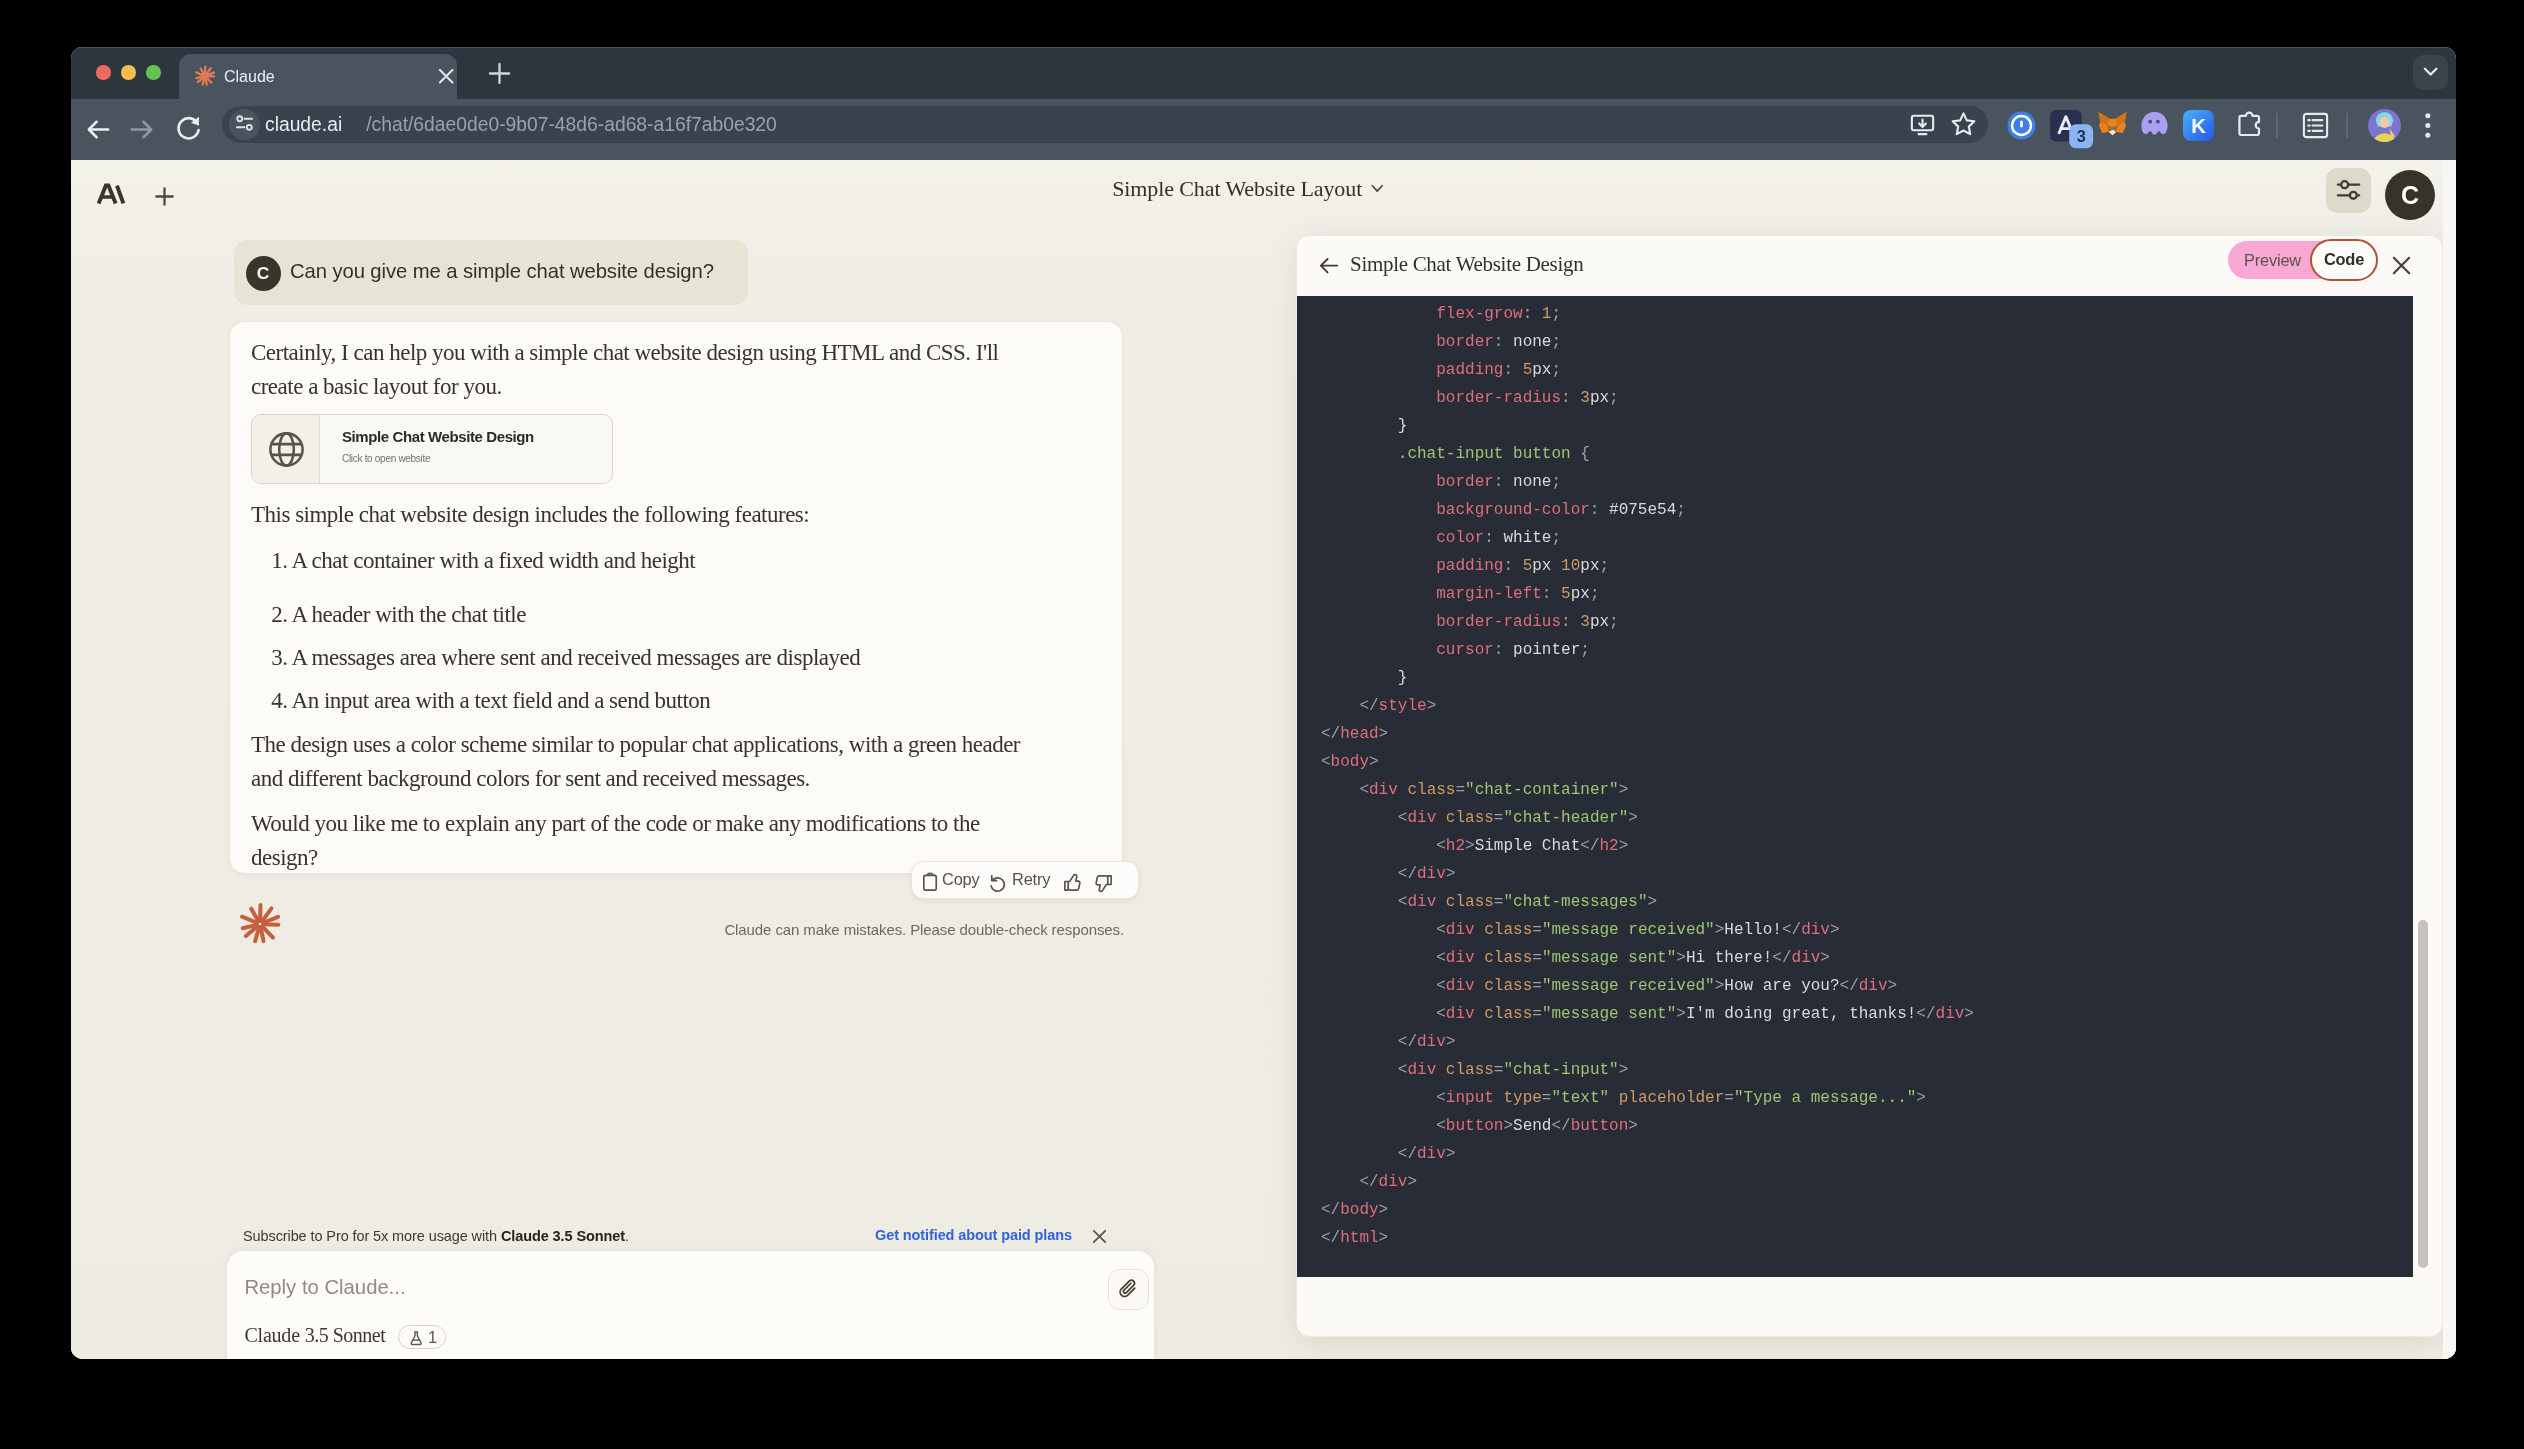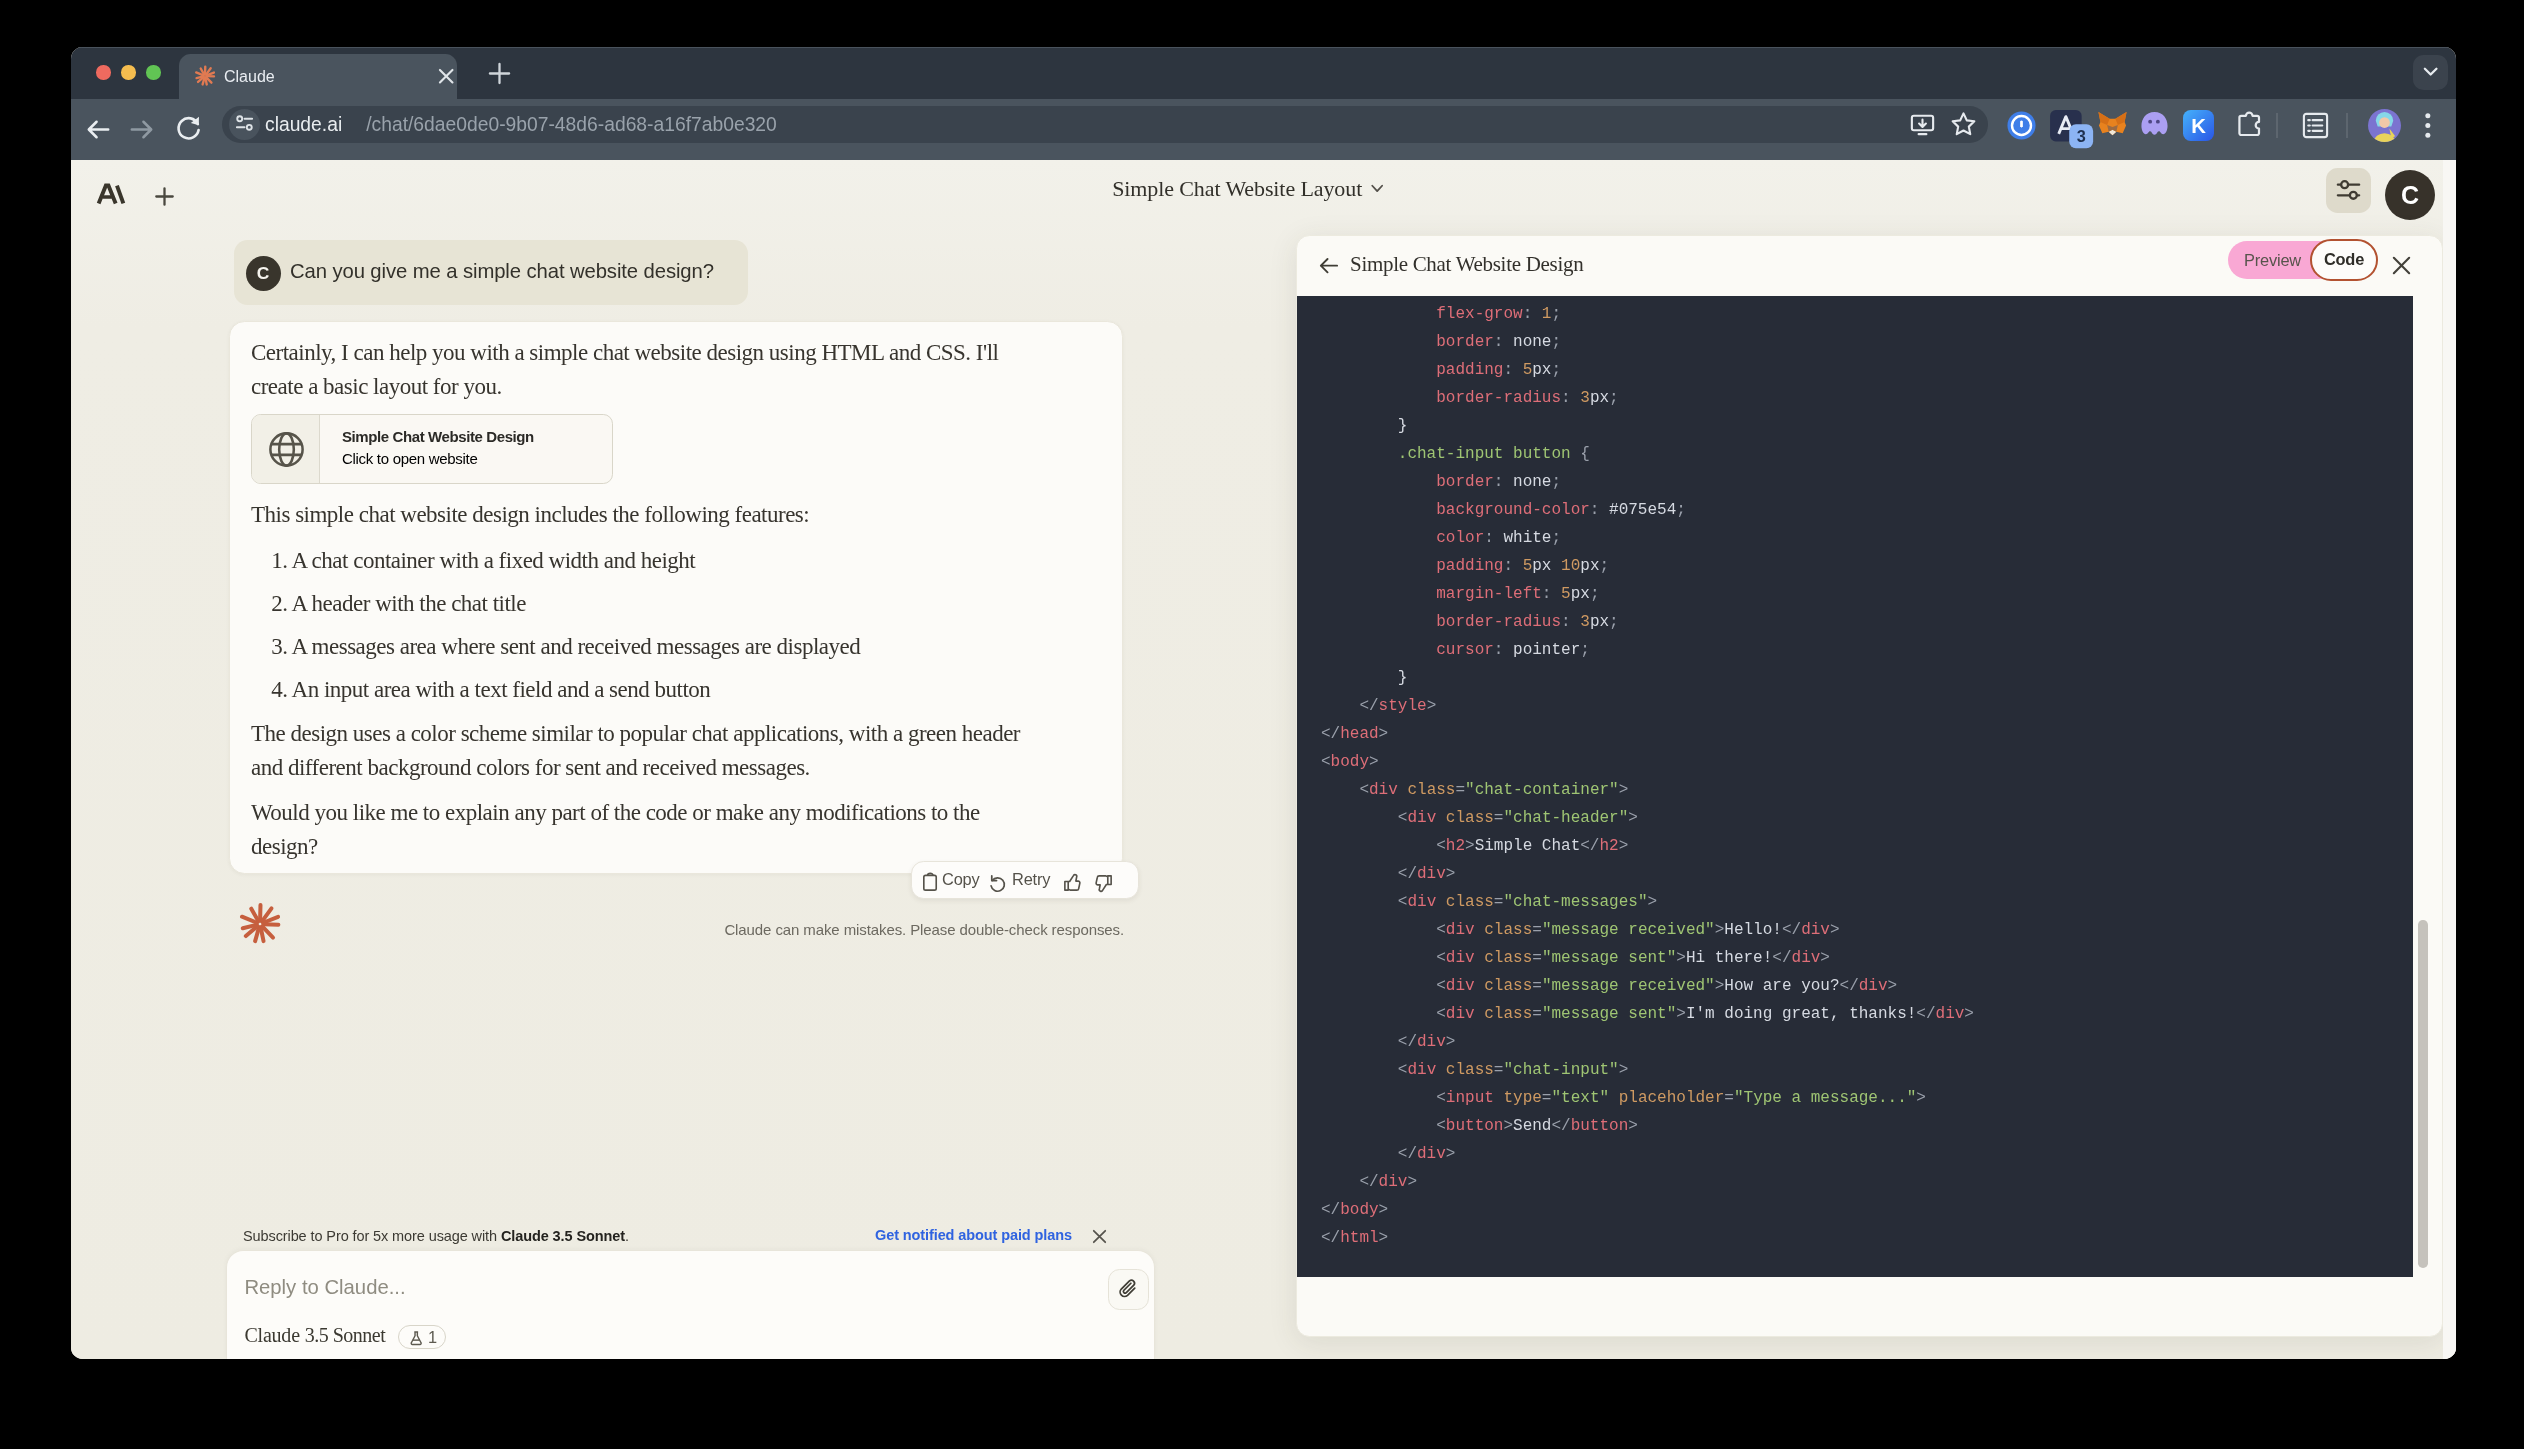--- a/index.html
+++ b/index.html
@@ -40,21 +40,21 @@
     font-family:"Liberation Serif", serif; font-size:23px; letter-spacing:-0.5px; line-height:34px; color:#37342e; }
   #card .inner { position:absolute; left:21px; top:13.5px; width:852px; }
   #card p { margin:0; }
   
   #artcard { position:relative; margin:10.6px 0 13.5px 0; width:362px; height:70px;
     background:#faf8f3; border:1px solid #d9d6c9; border-radius:9.7px;
     font-family:"Liberation Sans", sans-serif; }
   #artcard .icell { position:absolute; left:0; top:0; width:68px; height:68px;
     background:#f2f0e7; border-right:1px solid #dcd9cd; border-radius:8.7px 0 0 8.7px; }
   #artcard .t1 { position:absolute; left:90px; top:11.6px; font-weight:bold; font-size:15px; letter-spacing:-0.4px; color:#2b2a26; line-height:19.3px;}
-  #artcard .t2 { position:absolute; left:90px; top:35px; font-size:15px; letter-spacing:-0.3px; color:#000000; line-height:17.4px;}
+  #artcard .t2 { position:absolute; left:90px; top:35px; font-size:10px; letter-spacing:-0.3px; color:#737373; line-height:17.4px;}
   
   #actionbar { position:absolute; left:840px; top:701px; width:228px; height:38px; border-radius:12.6px;
     background:#fdfcfa; border:1px solid #e7e4da; box-shadow:0 1.9px 5.8px rgba(60,55,40,0.08);
     font-size:16.4px; letter-spacing:-0.2px; color:#55524a; }
   
   #mistakes { position:absolute; left:473px; top:761px; width:580px; text-align:right;
     font-size:15px; letter-spacing:-0.1px; color:#6c6960; }
   #subscribe { position:absolute; left:172px; top:1068px; font-size:14.5px; letter-spacing:-0.1px; color:#3c3a33; }
   #subscribe b { color:#24231f; }
   #notify { position:absolute; left:804px; top:1067px; font-size:14.5px; letter-spacing:-0.1px; font-weight:bold; color:#2f63e0; }
@@ -271,21 +271,21 @@
           <svg width="41" height="41" style="position:absolute;left:13.5px;top:13.5px" viewBox="0 0 42 42">
             <circle cx="21" cy="21" r="16.5" fill="none" stroke="#57544a" stroke-width="2.6"></circle>
             <ellipse cx="21" cy="21" rx="7.5" ry="16.5" fill="none" stroke="#57544a" stroke-width="2.6"></ellipse>
             <path d="M5.5 15.5 H36.5 M5.5 26.5 H36.5" stroke="#57544a" stroke-width="2.6" fill="none"></path>
           </svg>
           <div class="t1">Simple Chat Website Design</div>
           <div class="t2">Click to open website</div>
         </div>
         <p style="margin-bottom:12.6px">This simple chat website design includes the following features:</p>
         <div style="margin-left:20.3px">
-          <div style="margin-bottom:9px">1. A chat container with a fixed width and height</div>
+          <div style="margin-bottom:20px">1. A chat container with a fixed width and height</div>
           <div style="margin-bottom:8.7px">2. A header with the chat title</div>
           <div style="margin-bottom:8.7px">3. A messages area where sent and received messages are displayed</div>
           <div style="margin-bottom:0">4. An input area with a text field and a send button</div>
         </div>
         <p style="margin-top:10.6px">The design uses a color scheme similar to popular chat applications, with a green header<br>and different background colors for sent and received messages.</p>
         <p style="margin-top:10.6px">Would you like me to explain any part of the code or make any modifications to the<br>design?</p>
       </div>
     </div>
     <div id="actionbar">
       <svg width="21" height="21" style="position:absolute;left:7.7px;top:9.7px" viewBox="0 0 22 22">

